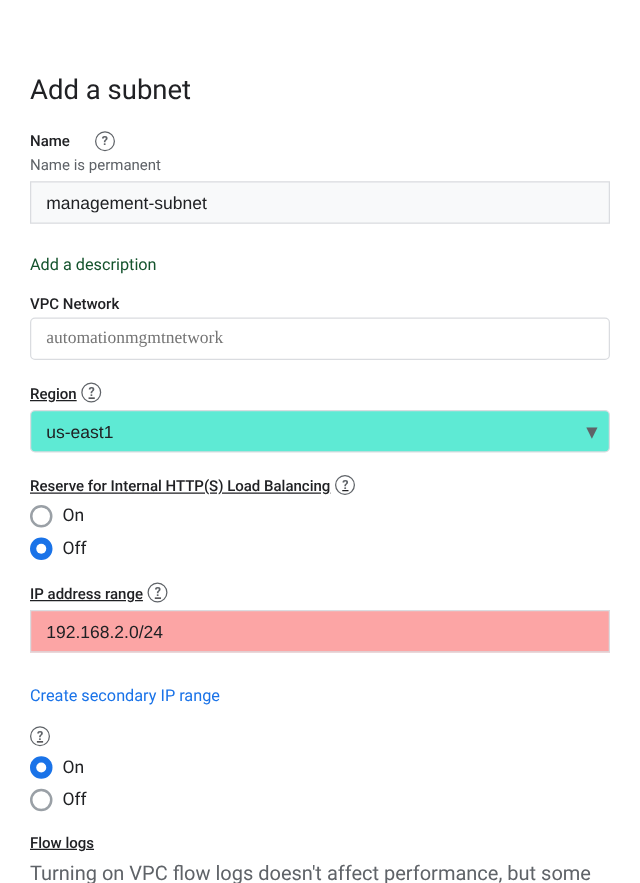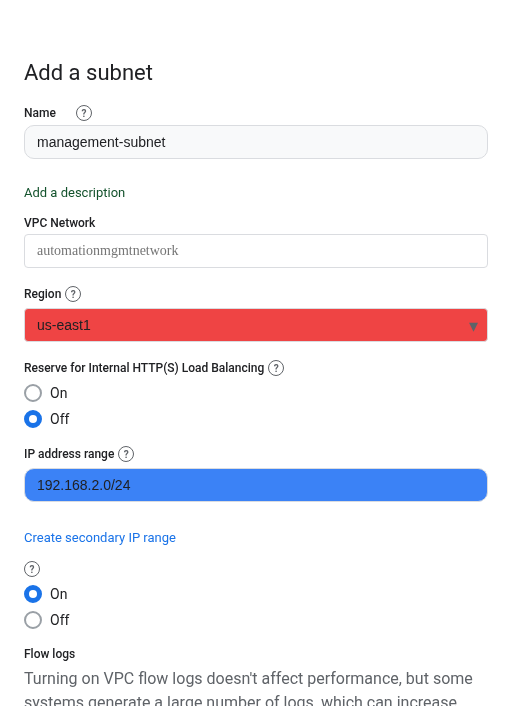--- a/index.html
+++ b/index.html
@@ -29,21 +29,21 @@
       gap: 20px;
     }
     .field-hint {
       font-size: 12px;
       color: #5f6368;
       margin-bottom: 6px;
     }
     .text-input {
       width: 100%;
       border: 1px solid #dadce0;
-      border-radius: 10px;
+      border-radius: 0;
       padding: 8px 12px;
       font-size: 14px;
       color: #202124;
       background: #f8f9fa;
       outline: none;
     }
     .add-description-link {
       color: #14532d;
       font-size: 13px;
       cursor: pointer;
@@ -53,22 +53,23 @@
     }
     .section {
       margin-bottom: 18px;
     }
     .section-label {
       font-size: 12px;
       font-weight: 500;
       color: #202124;
       margin-bottom: 6px;
       display: flex;
-      align-items: center;
+      align-items: flex-end;
       gap: 4px;
+      text-decoration: underline;
     }
     .help-icon {
       display: inline-flex;
       align-items: center;
       justify-content: center;
       width: 16px;
       height: 16px;
       border-radius: 50%;
       border: 1.5px solid #5f6368;
       color: #5f6368;
@@ -92,21 +93,21 @@
       position: relative;
       width: 100%;
     }
     .select-input {
       width: 100%;
       border: 1px solid #dadce0;
       border-radius: 4px;
       padding: 8px 36px 8px 12px;
       font-size: 14px;
       color: #202124;
-      background: #ef4444;
+      background: #5eead4;
       appearance: none;
       outline: none;
       cursor: pointer;
     }
     .select-arrow {
       position: absolute;
       right: 10px;
       top: 50%;
       transform: translateY(-50%);
       pointer-events: none;
@@ -181,20 +182,21 @@
 
 
 <h1>Add a subnet</h1>
 
 
 <div class="section">
   <div class="field-label">
     <span>Name</span>
     <span class="help-icon">?</span>
   </div>
+  <div class="field-hint">Name is permanent</div>
   <input class="text-input" type="text" value="management-subnet" style="">
 </div>
 
 
 <a class="add-description-link">Add a description</a>
 
 
 <div class="section">
   <div class="field-label">VPC Network</div>
   <input class="vpc-input" type="text" placeholder="automationmgmtnetwork" style="">
@@ -231,21 +233,21 @@
     </label>
   </div>
 </div>
 
 
 <div class="section">
   <div class="section-label">
     <span>IP address range</span>
     <span class="help-icon">?</span>
   </div>
-  <input class="text-input" type="text" style="background: #3b82f6;" value="192.168.2.0/24">
+  <input class="text-input" type="text" style="background: #fca5a5;" value="192.168.2.0/24">
 </div>
 
 
 <a class="secondary-ip-link">Create secondary IP range</a>
 
 
 <div class="section">
   <div class="section-label">
     <span class="help-icon">?</span>
   </div>

